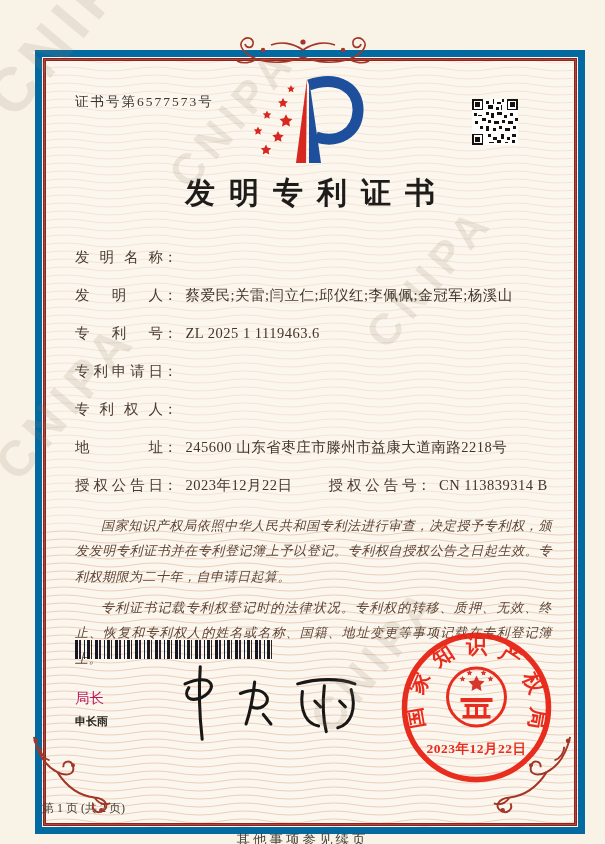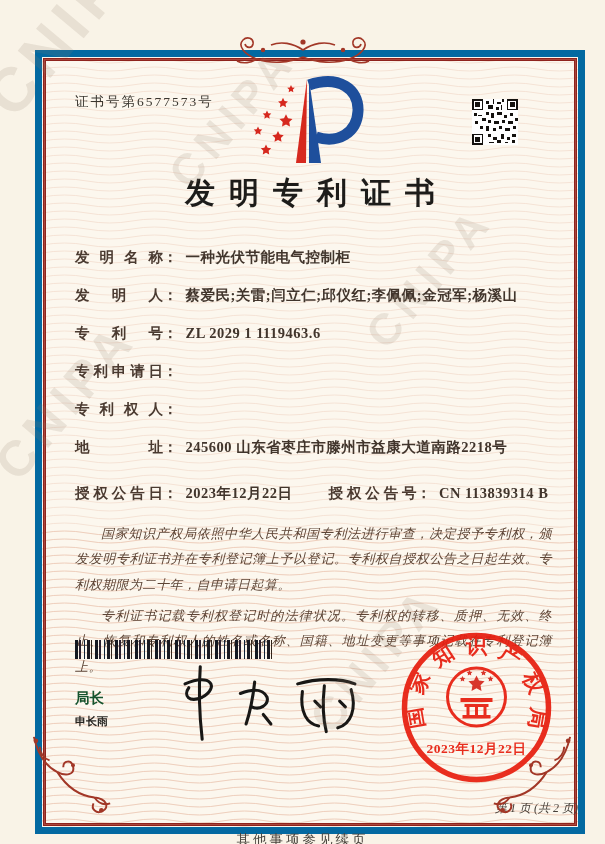--- a/index.html
+++ b/index.html
@@ -15,37 +15,37 @@
   .frame-b1{position:absolute;inset:1px;border:3px solid #8f231d;}
   .frame-b2{position:absolute;inset:2px;border:1px solid #a8473c;}
   .waves{position:absolute;inset:0;}
   .content{position:absolute;inset:0;z-index:6;}
   .cert-no{position:absolute;left:33px;top:36px;font-size:13.5px;color:#3a362f;letter-spacing:2px;}
   .logo{position:absolute;left:50%;top:16px;transform:translateX(-50%);}
   .qr{position:absolute;left:430px;top:42px;}
   .title{position:absolute;top:116px;width:100%;text-align:center;font-size:30px;font-weight:bold;
          color:#1d1c1a;letter-spacing:14px;transform:translateX(7px);}
   .fields{position:absolute;left:33px;right:26px;top:190px;font-size:14.5px;color:#41352c;}
-  .frow{display:flex;align-items:flex-end;margin-bottom:18px;line-height:20px;font-weight:bold;}
+  .frow{display:flex;align-items:flex-start;margin-bottom:18px;line-height:20px;}
   .flabel{display:inline-block;width:88px;text-align:justify;text-align-last:justify;color:#4a3a30;flex:none;}
   .fcolon{margin-right:8px;color:#4a3a30;}
   .fvalue{letter-spacing:0.5px;}
-  .fpair2{margin-left:36px;display:flex;align-items:baseline;margin-top:8px;}
+  .fpair2{margin-left:36px;display:flex;align-items:baseline;}
   .paras{margin-top:12px;font-size:13px;line-height:1.95;color:#5d4536;text-align:justify;
          font-style:italic;letter-spacing:0.5px;}
   .paras p{margin:0 0 6px 0;text-indent:2em;}
   .barcode{position:absolute;left:33px;top:583px;width:198px;height:19px;
     background-image:repeating-linear-gradient(90deg,#141821 0 3px,rgba(0,0,0,0) 3px 4px,#2a2030 4px 6px,rgba(0,0,0,0) 6px 9px,#0d2036 9px 10px,rgba(0,0,0,0) 10px 12px,#1a1a22 12px 15px,rgba(0,0,0,0) 15px 16px,#30231a 16px 17px,rgba(0,0,0,0) 17px 20px);}
-  .sig-title{position:absolute;left:33px;top:632px;font-size:14.5px;font-weight:700;color:#14532d;
+  .sig-title{position:absolute;left:33px;top:632px;font-size:14.5px;font-weight:400;color:#be185d;
              font-family:"Liberation Sans","DejaVu Sans",sans-serif;}
   .sig-name{position:absolute;left:33px;top:657px;font-size:11px;font-weight:700;color:#262420;
             font-family:"Liberation Sans","DejaVu Sans",sans-serif;}
   .sig-hand{position:absolute;left:122px;top:596px;}
   .seal{position:absolute;left:352px;top:568px;}
-  .page-info{position:absolute;bottom:10px;width:100%;text-align:right;font-size:12px;color:#47403a;font-style:italic;}
+  .page-info{position:absolute;bottom:10px;width:100%;text-align:left;font-size:12px;color:#47403a;}
   .cont-note{position:absolute;top:831px;width:100%;text-align:center;font-size:13.5px;color:#45403a;
              letter-spacing:3px;z-index:7;}
   .orn-top{position:absolute;left:50%;top:33px;transform:translateX(-50%);z-index:8;}
   .orn-bl{position:absolute;left:30px;top:733px;z-index:8;}
   .orn-br{position:absolute;left:486px;top:733px;z-index:8;}
 </style>
 </head>
 <body>
 
 <div class="page">
@@ -131,31 +131,30 @@
             <rect x="25" y="26" width="2" height="2"></rect>
         </g>
       </svg>
 
       <div class="title">发明专利证书</div>
 
       <div class="fields">
         <div class="frow">
           <span class="flabel">发明名称</span>
             <span class="fcolon">：</span>
-          <span class="fvalue">一种光伏节能电气控制柜</span>
         </div>
         <div class="frow">
           <span class="flabel">发明人</span>
             <span class="fcolon">：</span>
           <span class="fvalue">蔡爱民;关雷;闫立仁;邱仪红;李佩佩;金冠军;杨溪山</span>
         </div>
         <div class="frow">
           <span class="flabel">专利号</span>
             <span class="fcolon">：</span>
-          <span class="fvalue">ZL 2029 1 1119463.6</span>
+          <span class="fvalue">ZL 2025 1 1119463.6</span>
         </div>
         <div class="frow">
           <span class="flabel">专利申请日</span>
             <span class="fcolon">：</span>
         </div>
         <div class="frow">
           <span class="flabel">专利权人</span>
             <span class="fcolon">：</span>
         </div>
         <div class="frow">

